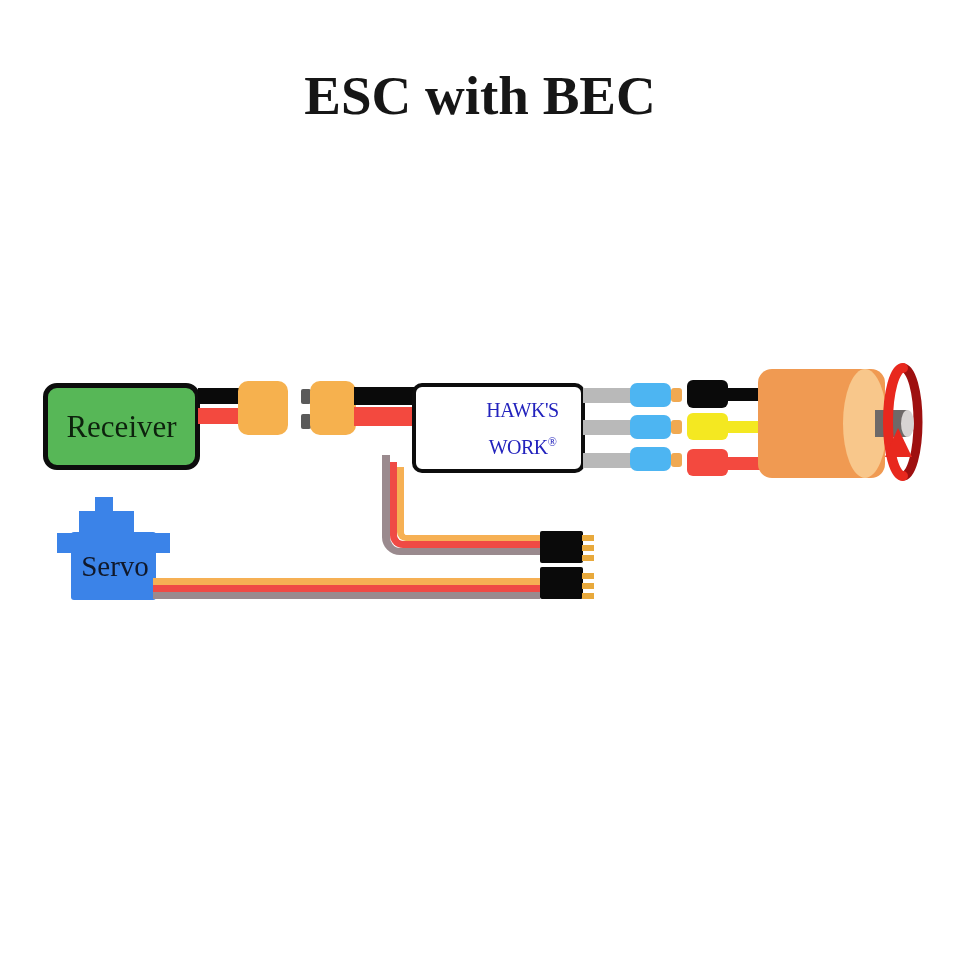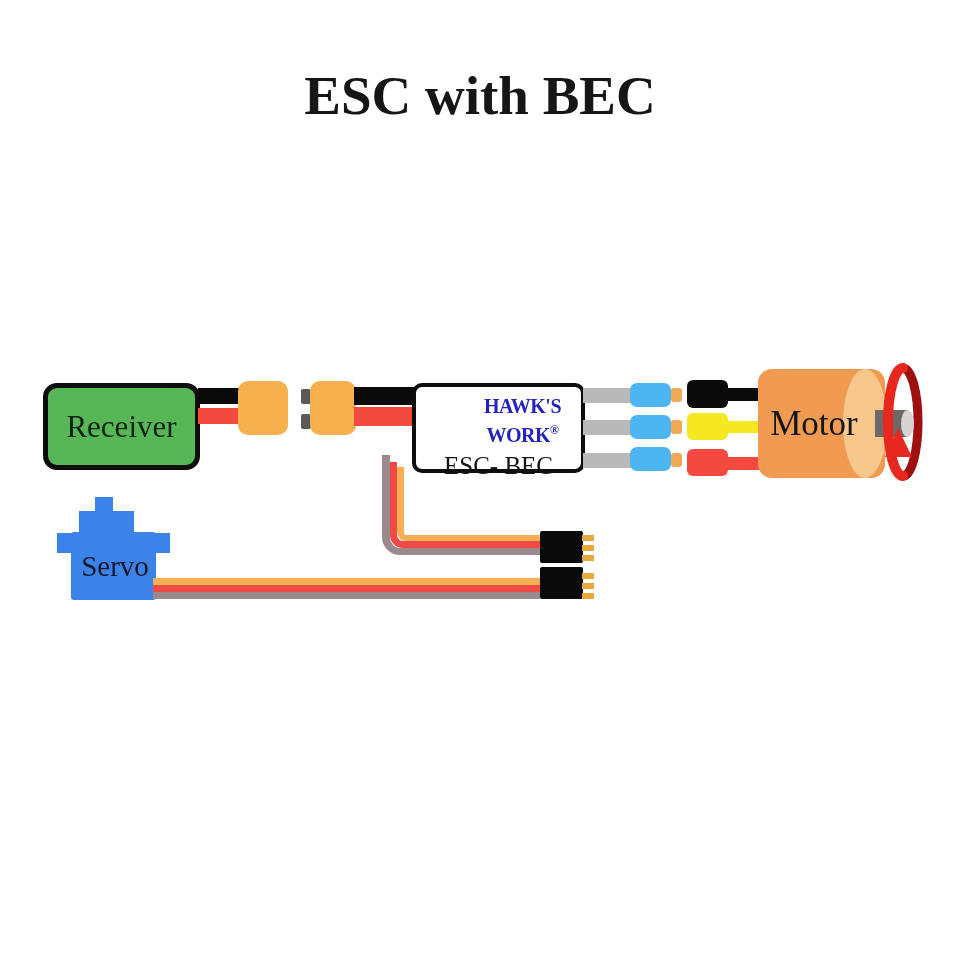--- a/index.html
+++ b/index.html
@@ -16,21 +16,21 @@
   .batt-wire-red{left:198px;top:408px;width:42px;height:16px;}
   .xt60{background:#f6b14e;border-radius:10px;width:50px;height:54px;top:381px;}
   .xt60.a{left:238px;}
   .xt60.b{left:310px;width:46px;}
   .prong{left:301px;width:10px;height:15px;background:#5a5a5a;border-radius:2px;}
   .esc-wire-black{left:354px;top:387px;width:60px;height:18px;}
   .esc-wire-red{left:354px;top:407px;width:60px;height:19px;}
   
   .escbox{left:412px;top:383px;width:173px;height:90px;background:#ffffff;border:4px solid #0d0d0d;border-radius:10px;
           text-align:center;padding-top:7px;}
-  .brand{font-size:20px;font-weight:bold;color:#2323bd;letter-spacing:-0.5px;line-height:24px;padding-left:48px;}
+  .brand{font-size:20px;font-weight:normal;color:#2323bd;letter-spacing:-0.5px;line-height:32px;padding-left:48px;}
   .brand sup{font-size:12px;}
   .model{font-size:25px;color:#141414;margin-top:5px;}
   
   .phase{left:583px;width:48px;height:15px;background:#b9b9b9;}
   .bullet{left:630px;width:41px;height:24px;background:#4db5f2;border-radius:7px;}
   .btab{left:671px;width:11px;height:14px;background:#f0a952;border-radius:3px;}
   .mthick{left:687px;width:41px;border-radius:6px;}
   .mthin{left:727px;width:33px;}
   .yellow{background:#f4e821;}
   
@@ -84,44 +84,40 @@
   <div class="abs wire red esc-wire-red"></div>
 
   <div class="abs ribbonL">
     <div class="lay gray"></div>
     <div class="lay redl"></div>
     <div class="lay orl"></div>
   </div>
 
   <div class="abs escbox">
     <div class="brand"><span>HAWK'S WORK</span><sup>®</sup></div>
-    <div class="model">ESC- BEC</div>
   </div>
 
   <div class="abs phase" style="top:388px;"></div>
   <div class="abs phase" style="top:420px;"></div>
   <div class="abs phase" style="top:453px;"></div>
   <div class="abs bullet" style="top:383px;"></div>
   <div class="abs bullet" style="top:415px;"></div>
   <div class="abs bullet" style="top:447px;"></div>
   <div class="abs btab" style="top:388px;"></div>
   <div class="abs btab" style="top:420px;"></div>
   <div class="abs btab" style="top:453px;"></div>
   <div class="abs wire mthick" style="top:380px;height:28px;"></div>
   <div class="abs mthick yellow" style="top:413px;height:27px;"></div>
   <div class="abs mthick" style="top:449px;height:27px;background:#f3493f;"></div>
   <div class="abs wire mthin" style="top:388px;height:13px;"></div>
   <div class="abs mthin yellow" style="top:421px;height:12px;"></div>
   <div class="abs mthin" style="top:457px;height:13px;background:#f3493f;"></div>
 
   <div class="abs motor"></div>
   <div class="abs motorcap"></div>
-  <div class="abs motorlabel">
-    <span>Motor</span>
-  </div>
   <svg class="abs" style="left:876px;top:362px;overflow:visible;" width="60" height="120" viewBox="0 0 60 120">
     <path d="M27 6 A15 54 0 0 1 27 114" stroke="#9e1010" stroke-width="9" fill="none" stroke-linecap="round"></path>
   </svg>
   <div class="abs shaft"></div>
   <div class="abs shaftend"></div>
   <svg class="abs" style="left:876px;top:362px;overflow:visible;" width="60" height="120" viewBox="0 0 60 120">
     <path d="M27 6 A15 54 0 0 0 27 114" stroke="#e8281e" stroke-width="10" fill="none" stroke-linecap="round"></path>
     <polygon points="9,95 36,95 22,66" fill="#e8281e"></polygon>
   </svg>
 

